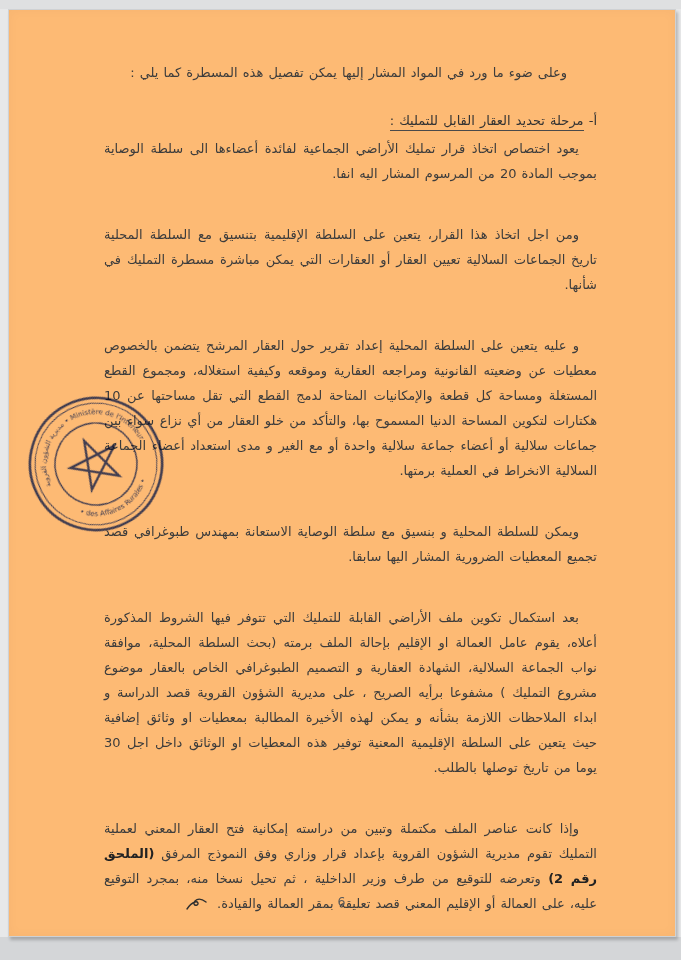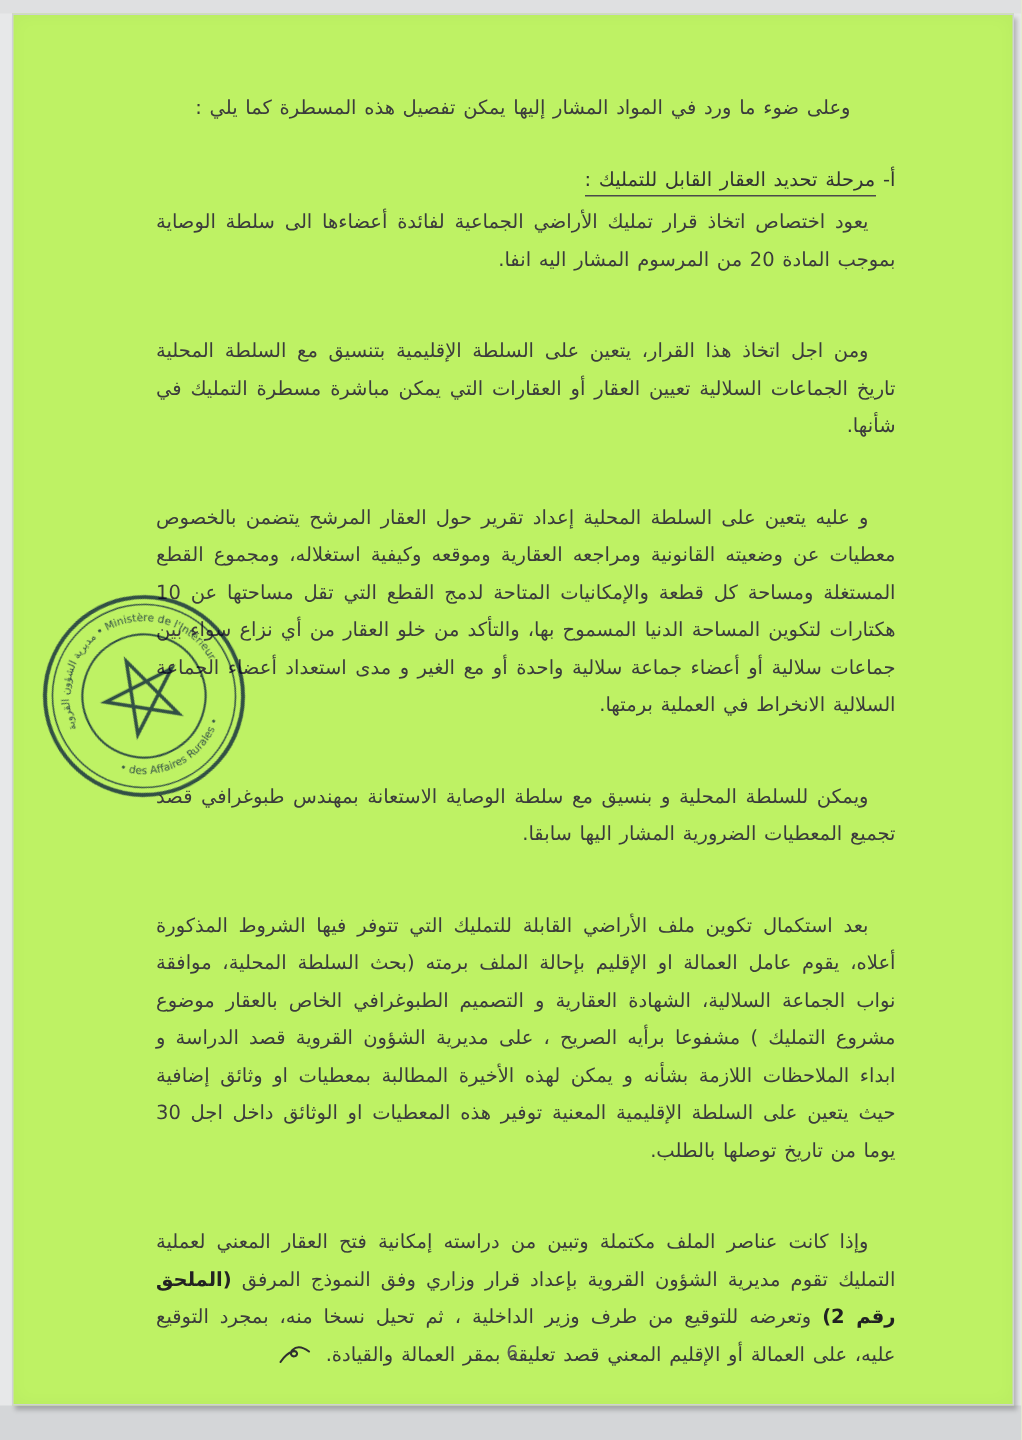--- a/index.html
+++ b/index.html
@@ -3,21 +3,21 @@
 <meta charset="utf-8">
 <style>
   html,body{margin:0;padding:0;}
   body{
     width:681px;height:960px;position:relative;overflow:hidden;
     background:#e7e8e9;
     font-family:"DejaVu Sans", sans-serif;
   }
   .page{
     position:absolute;left:8px;top:9px;right:5px;bottom:23px;
-    background:#bef264;
+    background:#fdba74;
     border:1px solid #cfd1d3;
     box-shadow:2px 3px 3px rgba(0,0,0,0.22), inset 0 0 12px rgba(0,0,0,0.03);
   }
   .content{
     position:absolute;top:50px;right:78px;left:95px;
     direction:rtl;
     color:#3c3c3c;
     font-size:13px;
     line-height:25px;
     word-spacing:1px;

